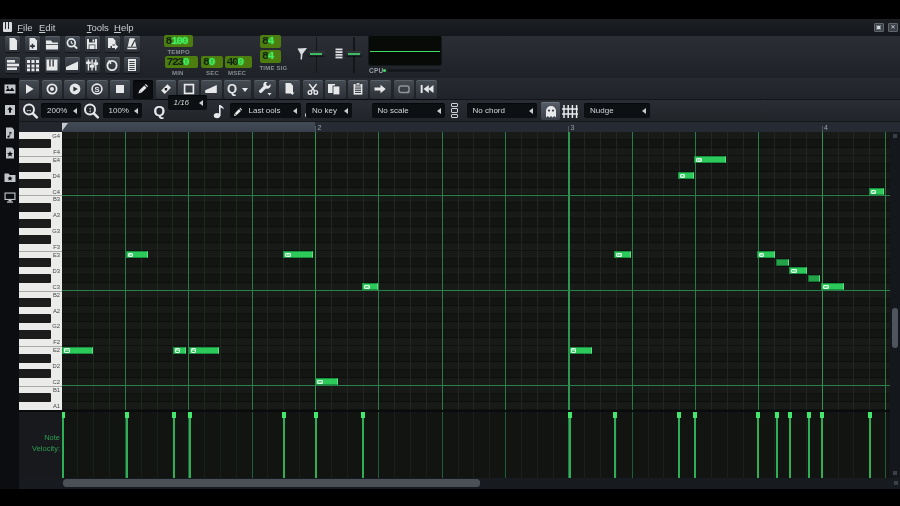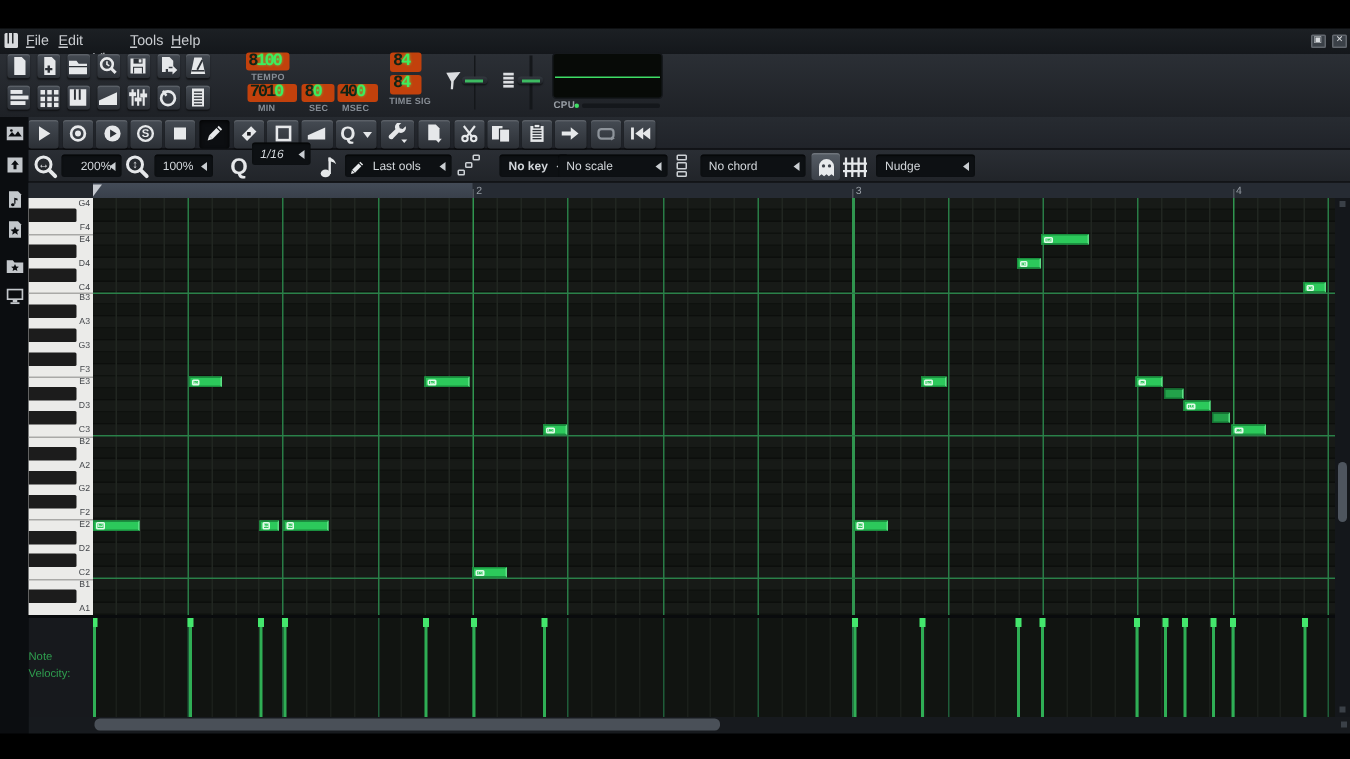--- a/index.html
+++ b/index.html
@@ -1,18 +1,18 @@
 <!DOCTYPE html>
 <html><head><meta charset="utf-8"><style>
 html,body{margin:0;padding:0;background:#000;}
 *{box-sizing:border-box;}
 #app{position:relative;width:900px;height:506px;background:#000;overflow:hidden;
  font-family:"Liberation Sans",sans-serif;}
 .abs{position:absolute;}
-.lcd{position:absolute;background:#c2410c;border-radius:2px;
+.lcd{position:absolute;background:#4d7c0f;border-radius:2px;
  font-family:"Liberation Mono",monospace;font-weight:bold;color:#3dee5e;
  text-shadow:0 0 2px rgba(70,255,110,.7);overflow:hidden;white-space:nowrap;}
 .dim{color:#0f2415;text-shadow:none;}
 .lbl{position:absolute;color:#878d95;font-weight:bold;letter-spacing:.2px;}
 .box{position:absolute;background:#0d1013;border-radius:2px;color:#d2d6da;
  font-size:8px;line-height:15px;padding-left:6px;box-shadow:inset 0 1px 1px rgba(0,0,0,.6);}
 .box .ar{position:absolute;right:4px;top:5px;width:0;height:0;
  border-top:3px solid transparent;border-bottom:3px solid transparent;border-right:4px solid #c9cdd1;}
 .tbtn{position:absolute;border-radius:2px;background:linear-gradient(#454b53,#2c3036);
  box-shadow:0 1px 1px rgba(0,0,0,.5), inset 0 1px 0 rgba(255,255,255,.12);}
@@ -133,21 +133,21 @@
         <path d="M2.5,0.5 h8 v12 h-8 z" fill="#e6e8ea"></path>
         <rect x="3.8" y="2.5" width="5.4" height="0.9" fill="#2c3036"></rect>
         <rect x="3.8" y="4.5" width="5.4" height="0.9" fill="#2c3036"></rect>
         <rect x="3.8" y="6.5" width="5.4" height="0.9" fill="#2c3036"></rect>
         <rect x="3.8" y="8.5" width="5.4" height="0.9" fill="#2c3036"></rect>
         <rect x="3.8" y="10.5" width="5.4" height="0.9" fill="#2c3036"></rect>
       </svg>
     </div>
 <div class="lcd" style="left:163.5px;top:35.2px;width:29px;height:12px;font-size:11.5px;line-height:11.5px;letter-spacing:-1.5px;padding-left:2px;"><span class="dim">8</span>100</div>
 <div class="lbl" style="left:167.5px;top:48.5px;font-size:6px;">TEMPO</div>
-<div class="lcd" style="left:164.5px;top:56.2px;width:33.5px;height:12px;font-size:11.5px;line-height:11.5px;letter-spacing:-1.5px;padding-left:2px;"><span class="dim">701</span>0</div>
+<div class="lcd" style="left:164.5px;top:56.2px;width:33.5px;height:12px;font-size:11.5px;line-height:11.5px;letter-spacing:-1.5px;padding-left:2px;"><span class="dim">723</span>0</div>
 <div class="lbl" style="left:172px;top:70px;font-size:6px;">MIN</div>
 <div class="lcd" style="left:201px;top:56.2px;width:22px;height:12px;font-size:11.5px;line-height:11.5px;letter-spacing:-1.5px;padding-left:2px;"><span class="dim">8</span>0</div>
 <div class="lbl" style="left:206px;top:70px;font-size:6px;">SEC</div>
 <div class="lcd" style="left:224.5px;top:56.2px;width:27px;height:12px;font-size:11.5px;line-height:11.5px;letter-spacing:-1.5px;padding-left:2px;"><span class="dim">40</span>0</div>
 <div class="lbl" style="left:228px;top:70px;font-size:6px;">MSEC</div>
 <div class="lcd" style="left:260px;top:35.2px;width:21px;height:12.5px;font-size:11.5px;line-height:12px;letter-spacing:-1.5px;padding-left:2px;"><span class="dim">8</span>4</div>
 <div class="lcd" style="left:260px;top:50.2px;width:21px;height:12.5px;font-size:11.5px;line-height:12px;letter-spacing:-1.5px;padding-left:2px;"><span class="dim">8</span>4</div>
 <div class="lbl" style="left:259.5px;top:64.5px;font-size:6px;">TIME SIG</div>
 <svg class="abs" style="left:297px;top:47px;" width="11" height="13" viewBox="0 0 11 13">
       <path d="M0.5,1.5 L10,1 L5.5,7 L5,12.5 L3.5,12.5 L3.8,7.5 z" fill="#dcdee1"></path>
@@ -284,21 +284,21 @@
         <path d="M9.3,3 L4,7 L9.3,11 z" fill="#e6e8ea"></path>
         <path d="M14,3 L8.7,7 L14,11 z" fill="#e6e8ea"></path>
       </svg>
     </div>
 <div class="abs" style="left:0;top:100px;width:900px;height:21.5px;background:linear-gradient(#2a2e34,#212429);border-bottom:1px solid #15171b;"></div>
 <svg class="abs" style="left:21.5px;top:102.5px;" width="17" height="17" viewBox="0 0 17 17">
       <circle cx="7" cy="6.6" r="5" fill="none" stroke="#e6e8ea" stroke-width="2"></circle>
       <path d="M10.8,10.4 l4,4" stroke="#e6e8ea" stroke-width="2.6" stroke-linecap="round"></path>
       <text x="7" y="9.3" font-size="7.5" font-weight="bold" fill="#e6e8ea" text-anchor="middle" font-family="Liberation Sans">↔</text>
     </svg>
-<div class="box" style="left:41px;top:103.2px;width:40px;height:15.2px;text-align:center;">200%<span class="ar"></span></div>
+<div class="box" style="left:41px;top:103.2px;width:40px;height:15.2px;">200%<span class="ar"></span></div>
 <svg class="abs" style="left:83px;top:102.5px;" width="17" height="17" viewBox="0 0 17 17">
       <circle cx="7" cy="6.6" r="5" fill="none" stroke="#e6e8ea" stroke-width="2"></circle>
       <path d="M10.8,10.4 l4,4" stroke="#e6e8ea" stroke-width="2.6" stroke-linecap="round"></path>
       <text x="7" y="9.3" font-size="7.5" font-weight="bold" fill="#e6e8ea" text-anchor="middle" font-family="Liberation Sans">↕</text>
     </svg>
 <div class="box" style="left:102.5px;top:103.2px;width:39px;height:15.2px;">100%<span class="ar"></span></div>
 <svg class="abs" style="left:147.5px;top:102px;" width="18" height="18" viewBox="0 0 18 18">
       <text x="5.5" y="14" font-size="15" font-weight="bold" fill="#e6e8ea" font-family="Liberation Sans">Q</text>
     </svg>
 <div class="box" style="left:167.5px;top:95px;width:39px;height:15.2px;font-style:italic;">1/16<span class="ar"></span></div>
@@ -309,21 +309,21 @@
     </svg>
 <div class="box" style="left:229.5px;top:103.2px;width:71px;height:15.2px;"><span style="padding-left:13px">Last ools</span><span class="ar"></span></div>
 <svg class="abs" style="left:233px;top:105.5px;width:11px;height:11px;z-index:3;" viewBox="0 0 11 11">
       <path d="M1.8,7.2 l4.2,-4.2 l1.9,1.9 l-4.2,4.2 z" fill="#e6e8ea"></path>
       <path d="M1,10 l0.6,-2.5 l1.9,1.9 z" fill="#e6e8ea"></path>
       <path d="M6.5,2.5 l0.7,-0.7 l1.9,1.9 l-0.7,0.7 z" fill="#e6e8ea"></path>
     </svg>
 <div class="abs" style="left:304.5px;top:112.5px;width:5.2px;height:4.2px;border:1.4px solid #cdd1d5;border-radius:1px;background:#2a2e34;"></div>
 <div class="abs" style="left:309.5px;top:107.5px;width:5.2px;height:4.2px;border:1.4px solid #cdd1d5;border-radius:1px;background:#2a2e34;"></div>
 <div class="abs" style="left:314.5px;top:102.8px;width:5.2px;height:4.2px;border:1.4px solid #cdd1d5;border-radius:1px;background:#2a2e34;"></div>
-<div class="box" style="left:333px;top:103.2px;width:46px;height:15.2px;font-weight:bold;">No key<span class="ar"></span></div>
+<div class="box" style="left:306px;top:103.2px;width:46px;height:15.2px;">No key<span class="ar"></span></div>
 <div class="box" style="left:371.5px;top:103.2px;width:73px;height:15.2px;">No scale<span class="ar"></span></div>
 <div class="abs" style="left:450.5px;top:102.8px;width:7.2px;height:4.6px;border:1.5px solid #cdd1d5;border-radius:1px;"></div>
 <div class="abs" style="left:450.5px;top:108.2px;width:7.2px;height:4.6px;border:1.5px solid #cdd1d5;border-radius:1px;"></div>
 <div class="abs" style="left:450.5px;top:113.6px;width:7.2px;height:4.6px;border:1.5px solid #cdd1d5;border-radius:1px;"></div>
 <div class="box" style="left:466.5px;top:103.2px;width:70px;height:15.2px;">No chord<span class="ar"></span></div>
 <div class="abs" style="left:541px;top:102.3px;width:18.5px;height:17.5px;border-radius:2px;background:linear-gradient(#565d66,#3c4149);box-shadow:inset 0 1px 0 rgba(255,255,255,.15);"></div>
 <svg class="abs" style="left:544.5px;top:104.5px;" width="12" height="13" viewBox="0 0 12 13">
       <path d="M1,12.5 v-6.5 a5,5 0 0 1 10,0 v6.5 l-1.7,-1.4 l-1.7,1.4 l-1.6,-1.4 l-1.6,1.4 l-1.7,-1.4 z" fill="#e8eaec"></path>
       <circle cx="4" cy="5.6" r="1.1" fill="#3c4149"></circle>
       <circle cx="8" cy="5.6" r="1.1" fill="#3c4149"></circle>
@@ -642,20 +642,20 @@
 <div class="abs" style="left:726.20px;top:0.3px;width:4px;height:6.2px;background:#44e76d;"></div>
 <div class="abs" style="left:727.20px;top:6px;width:2px;height:59.6px;background:#2fae55;"></div>
 <div class="abs" style="left:744.90px;top:0.3px;width:4px;height:6.2px;background:#44e76d;"></div>
 <div class="abs" style="left:745.90px;top:6px;width:2px;height:59.6px;background:#2fae55;"></div>
 <div class="abs" style="left:757.80px;top:0.3px;width:4px;height:6.2px;background:#44e76d;"></div>
 <div class="abs" style="left:758.80px;top:6px;width:2px;height:59.6px;background:#2fae55;"></div>
 <div class="abs" style="left:805.70px;top:0.3px;width:4px;height:6.2px;background:#44e76d;"></div>
 <div class="abs" style="left:806.70px;top:6px;width:2px;height:59.6px;background:#2fae55;"></div>
 </div>
 <div class="abs" style="left:19px;top:412.0px;width:43px;height:65.60000000000002px;background:#17191d;"></div>
-<div class="abs" style="left:19px;top:431.5px;width:41px;height:24px;color:#2f9e4f;font-size:7.5px;line-height:11px;text-align:left;">Note<br>Velocity:</div>
+<div class="abs" style="left:19px;top:431.5px;width:41px;height:24px;color:#2f9e4f;font-size:7.5px;line-height:11px;text-align:right;">Note<br>Velocity:</div>
 <div class="abs" style="left:19px;top:477.6px;width:881px;height:11px;background:#171a1e;"></div>
 <div class="abs" style="left:63px;top:479.3px;width:417px;height:7.6px;background:#4a5058;border-radius:3.5px;"></div>
 <div class="abs" style="left:890.0px;top:132px;width:10px;height:345.6px;background:#14171b;"></div>
 <div class="abs" style="left:892px;top:308px;width:6px;height:40px;background:#4e555e;border-radius:3px;"></div>
 <div class="abs" style="left:893px;top:134px;width:4px;height:4px;background:#3a4047;"></div>
 <div class="abs" style="left:893px;top:471px;width:4px;height:4px;background:#3a4047;"></div>
 <div class="abs" style="left:894px;top:481px;width:4px;height:4px;background:#3a4047;"></div>
 </div>
 </body></html>

